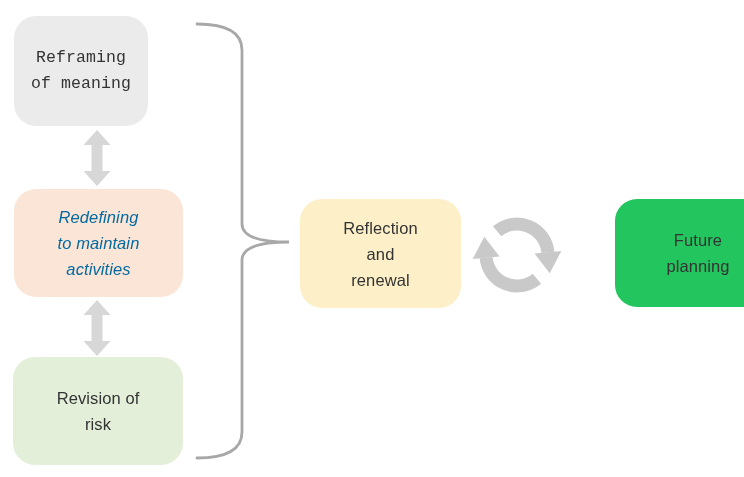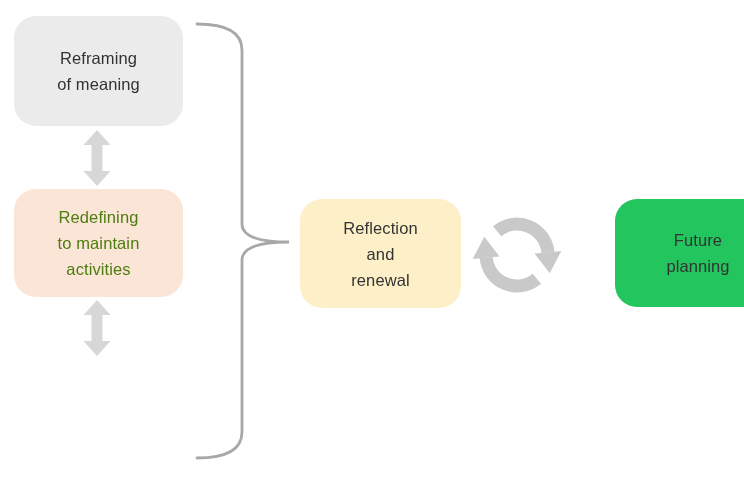--- a/index.html
+++ b/index.html
@@ -19,21 +19,21 @@
     border-radius: 22px;
     display: flex;
     align-items: center;
     justify-content: center;
     text-align: center;
     font-size: 16.5px;
     line-height: 26px;
     white-space: pre-line;
     letter-spacing: 0.1px;
   }
-  .box-reframing  { left: 14px;  top: 16px;  width: 169px; height: 110px; }
+  .box-reframing  { left: 14px;  top: 16px;  width: 134px; height: 110px; font-family: Liberation Mono, monospace; }
   .box-redefining { left: 14px;  top: 189px; width: 169px; height: 108px; }
   .box-revision   { left: 13px;  top: 357px; width: 170px; height: 108px; }
   .box-reflection { left: 300px; top: 199px; width: 161px; height: 109px; }
   .box-future     { left: 567px; top: 199px; width: 166px; height: 108px; }
   .overlay {
     position: absolute;
     left: 0; top: 0;
     width: 744px;
     height: 477px;
     pointer-events: none;
@@ -43,25 +43,29 @@
 <body>
 
 <div class="canvas" style="background-color: rgb(255, 255, 255);">
 
   <div class="box box-reframing" style="background-color: rgb(235, 235, 235);">
     <span style="color: rgb(51, 51, 51);">Reframing
 of meaning</span>
   </div>
 
   <div class="box box-redefining" style="background-color: rgb(251, 229, 214);">
-    <span style="color: #4d7c0f;">Redefining
+    <span style="color: #0369a1; font-style: italic;">Redefining
 to maintain
 activities</span>
   </div>
 
+  <div class="box box-revision" style="background-color: rgb(228, 239, 218);">
+    <span style="color: rgb(51, 51, 51);">Revision of
+risk</span>
+  </div>
 
   <div class="box box-reflection" style="background-color: rgb(253, 240, 200);">
     <span style="color: rgb(51, 51, 51);">Reflection
 and
 renewal</span>
   </div>
 
   <div class="box box-future" style="background-color: #22c55e; margin-left: 48px;">
     <span style="color: rgb(51, 51, 51);">Future
 planning</span>

